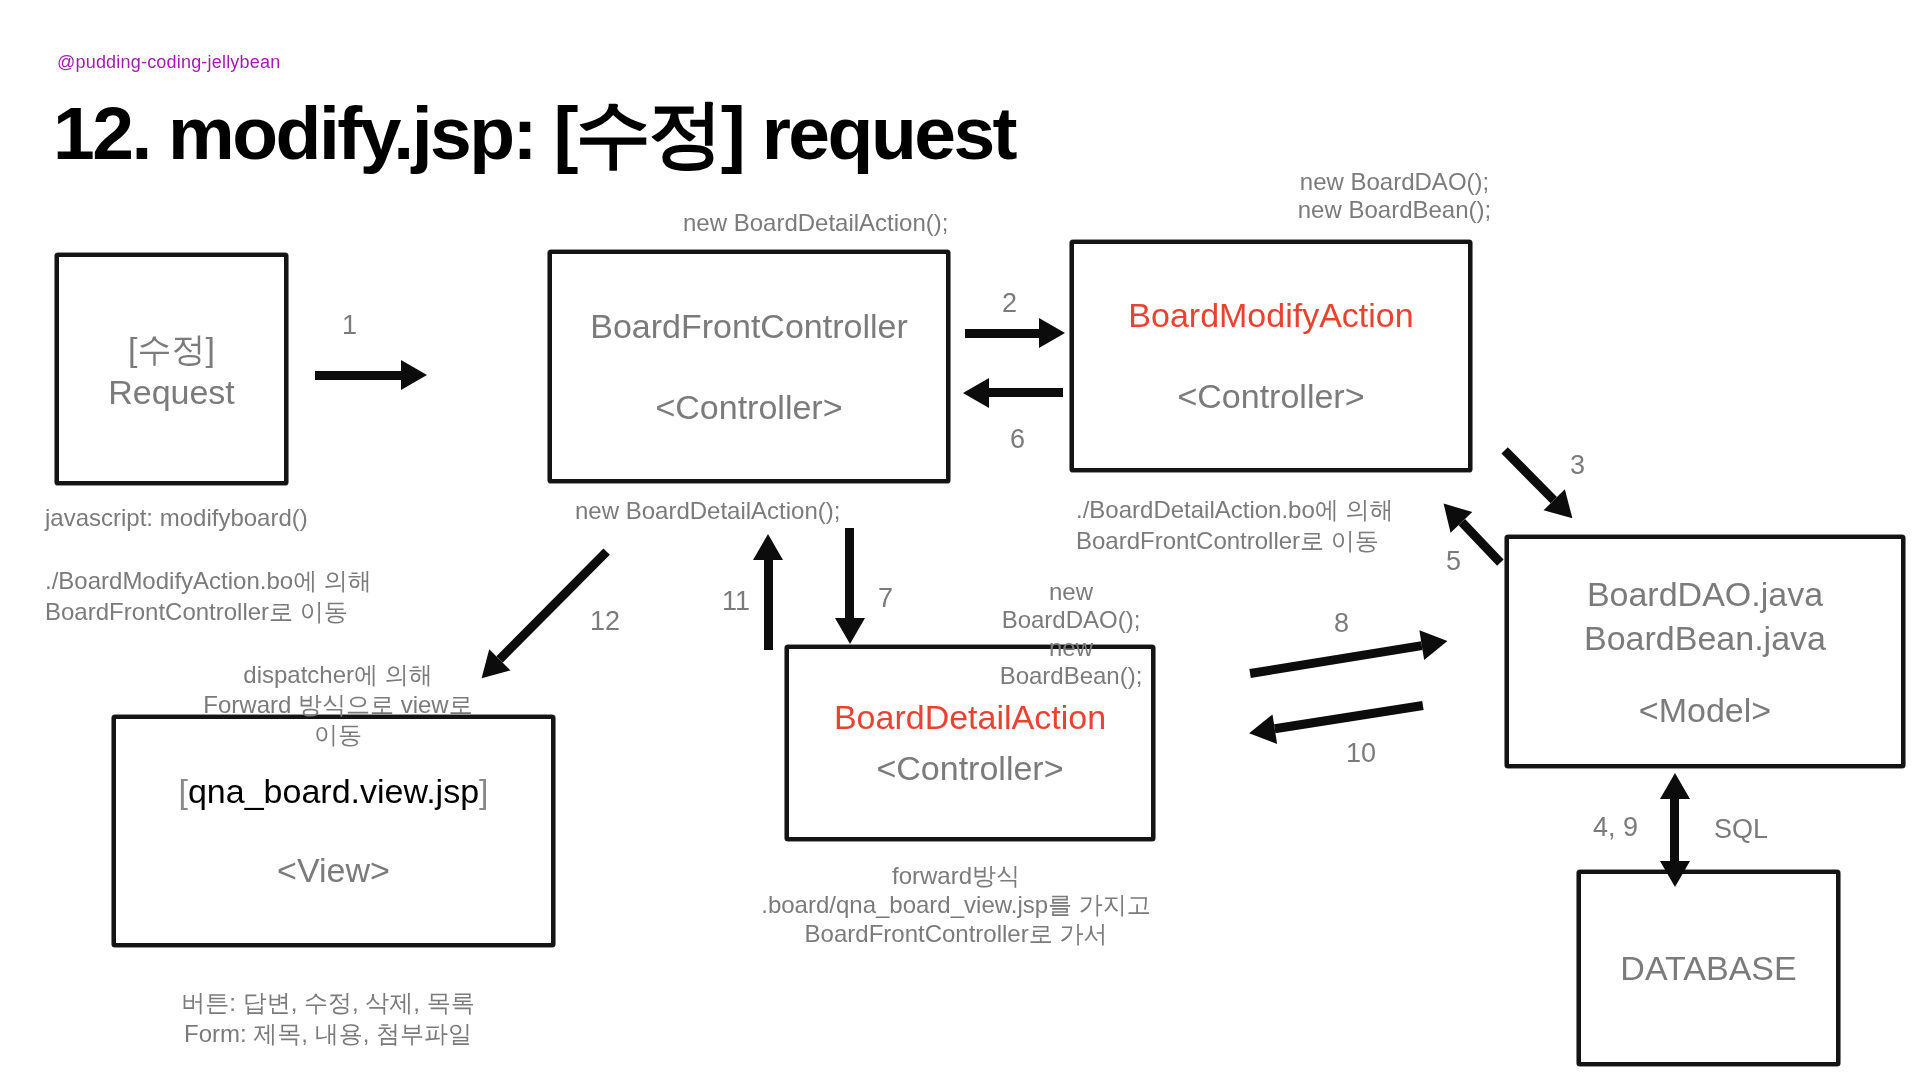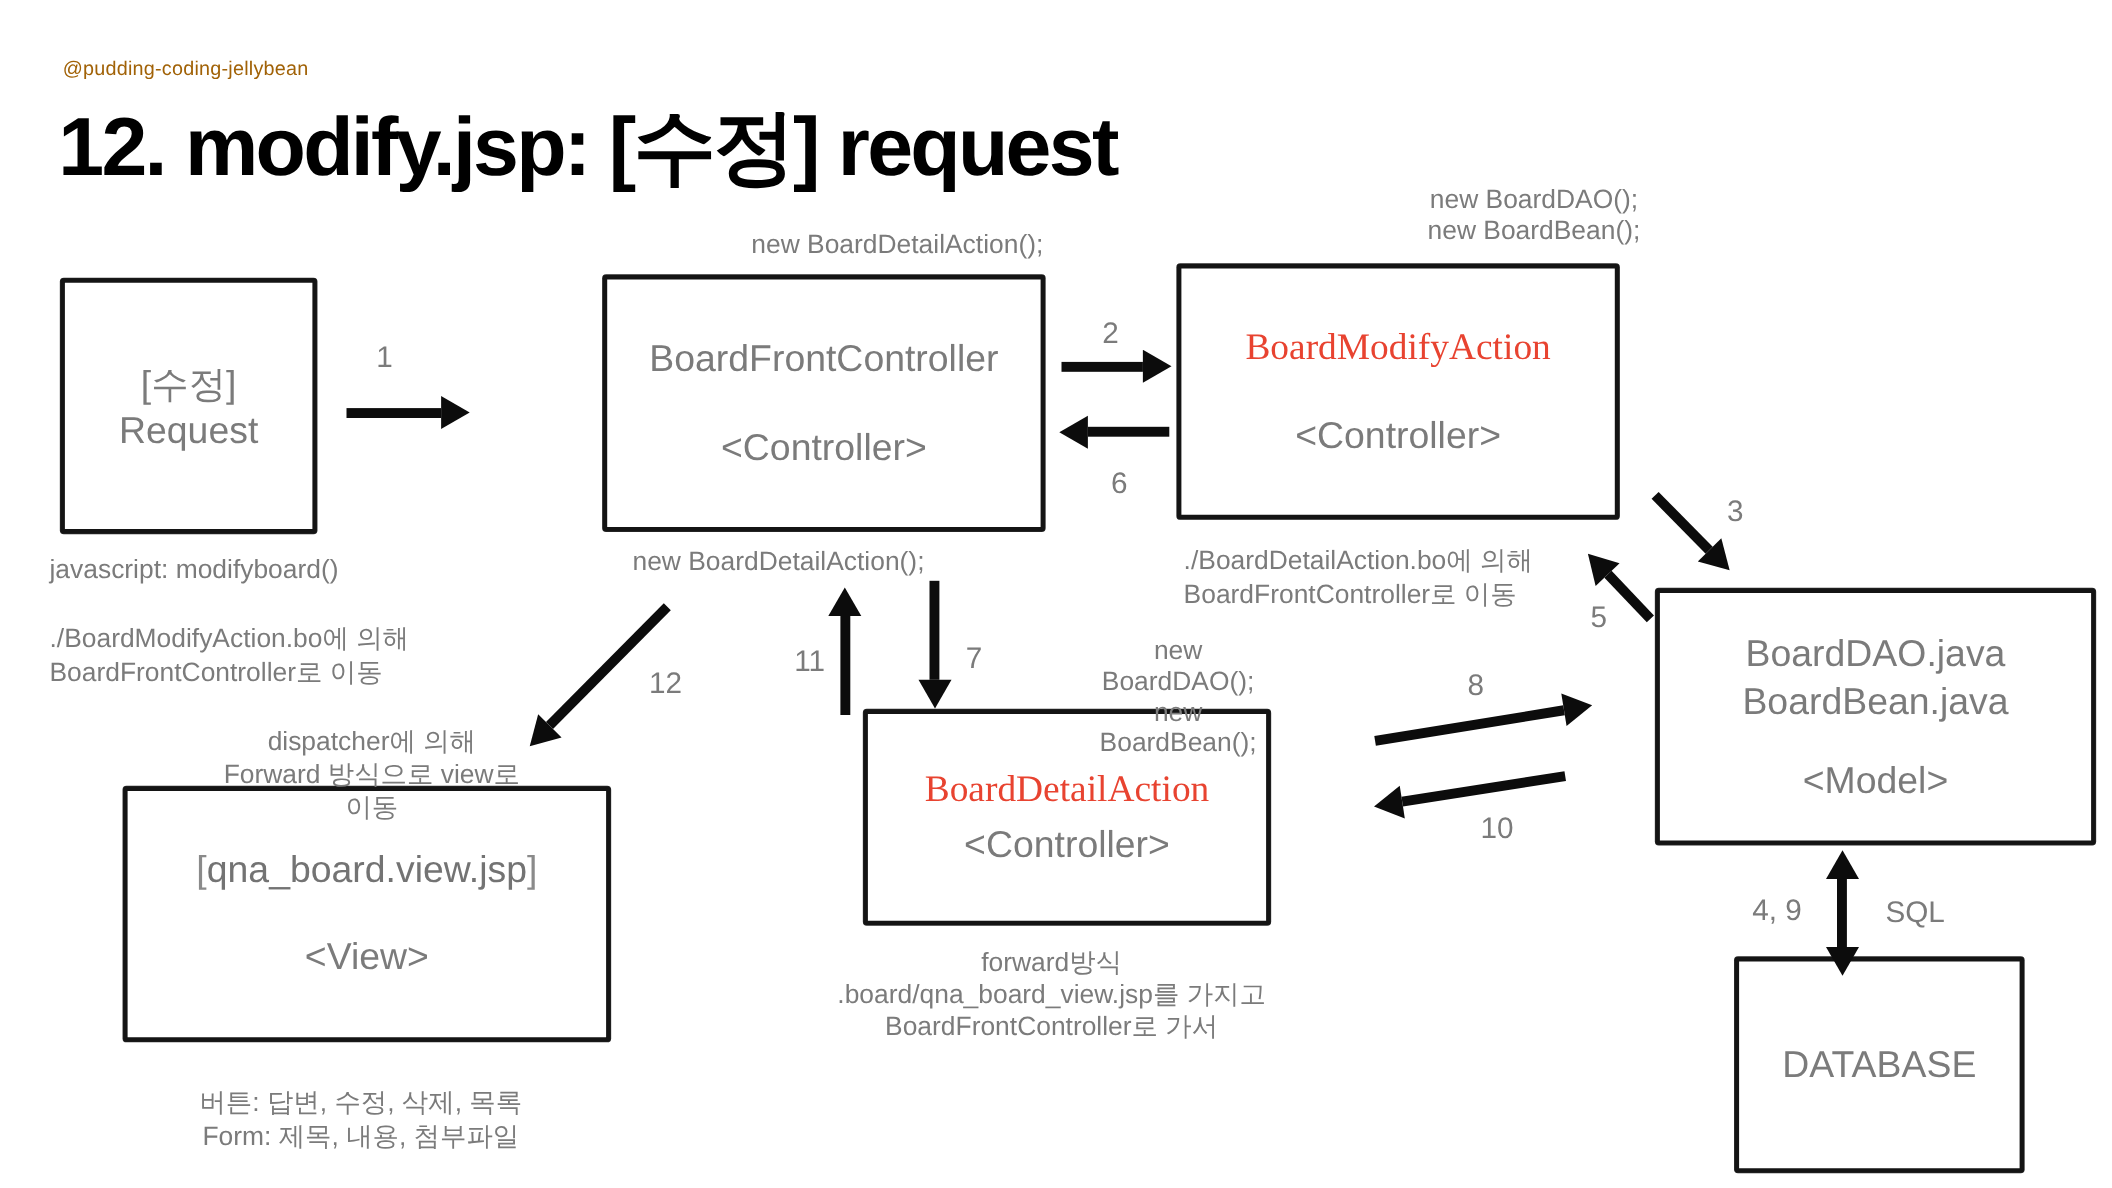--- a/index.html
+++ b/index.html
@@ -1,29 +1,29 @@
 <!DOCTYPE html>
 <html><head>
 <meta charset="utf-8">
 <style>
   html,body{margin:0;padding:0;background:#ffffff;}
   #stage{
     position:relative;width:1920px;height:1080px;background:#ffffff;overflow:hidden;
     font-family:"Liberation Sans","DejaVu Sans",sans-serif;
   }
-  .handle{position:absolute;left:57px;top:52px;font-size:18px;color:#a16207;letter-spacing:.2px;}
+  .handle{position:absolute;left:57px;top:52px;font-size:18px;color:#a21caf;letter-spacing:.2px;}
   .slide-title{position:absolute;left:53px;top:84px;font-size:75px;font-weight:bold;color:#000;letter-spacing:-2.5px;white-space:nowrap;}
   .box{
     position:absolute;box-sizing:border-box;border:4px solid #141414;border-radius:3px;background:#fff;
     display:flex;flex-direction:column;align-items:center;justify-content:center;text-align:center;
     color:#7b7b7b;font-size:34px;box-shadow:0 0 0 .6px #2a2a2a;
   }
   .box .box-line{white-space:nowrap;}
-  .red{color:#e84330;font-family:Liberation Serif, serif;}
-  .blue{color:#737373;}
+  .red{color:#e84330;}
+  .blue{color:#000000;}
   .gray-bracket{color:#8a8a8a;}
   .ann{position:absolute;font-size:24px;color:#7b7b7b;white-space:nowrap;line-height:31px;}
   .ann.center{text-align:center;white-space:normal;}
   .step{position:absolute;font-size:27px;color:#7b7b7b;white-space:nowrap;}
   .arrow{position:absolute;height:36px;display:flex;align-items:center;transform-origin:left center;}
   .arrow .shaft{flex:1;height:9px;background:#0c0c0c;border:0;margin:0;display:block;}
   .arrow .head{width:0;height:0;display:block;border-left:26px solid #0c0c0c;border-top:15px solid transparent;border-bottom:15px solid transparent;}
   .arrow .head.back{border-left:none;border-right:26px solid #0c0c0c;}
 </style>
 </head>

